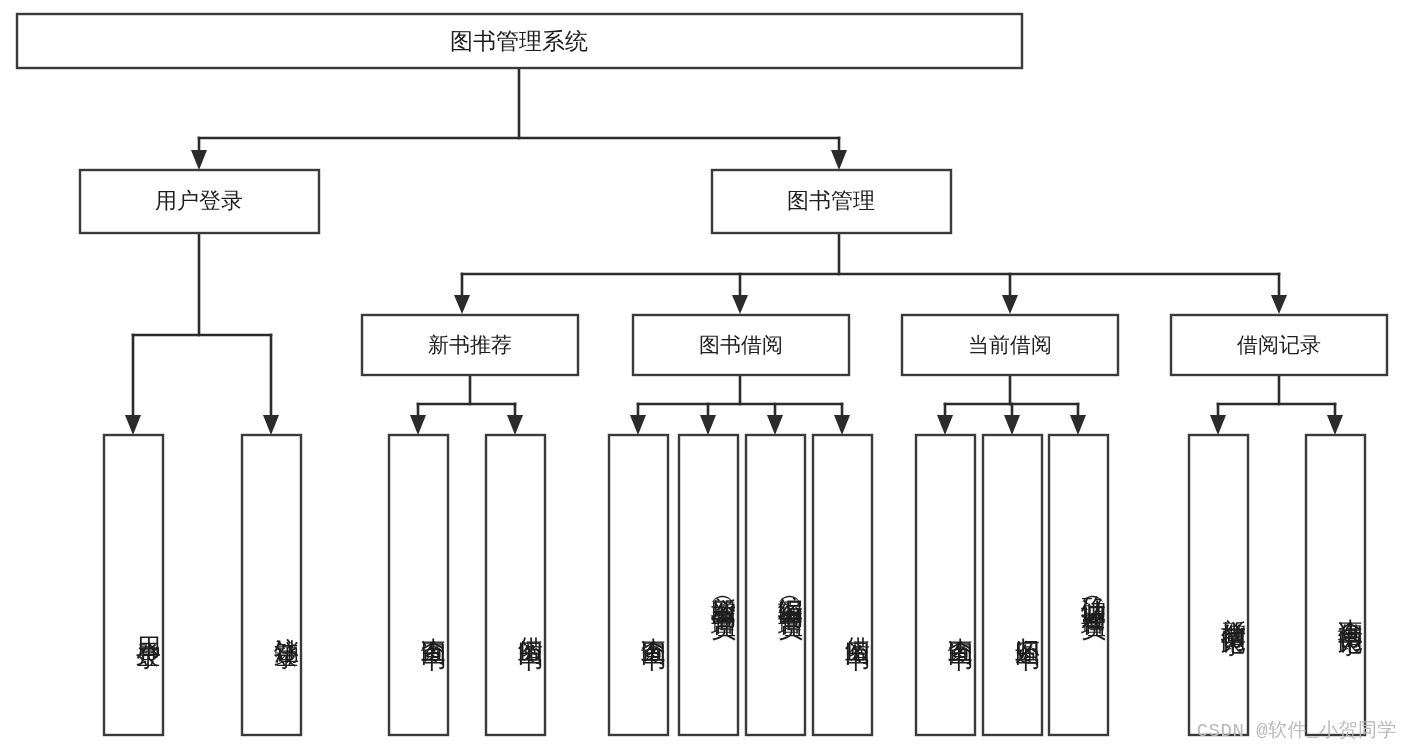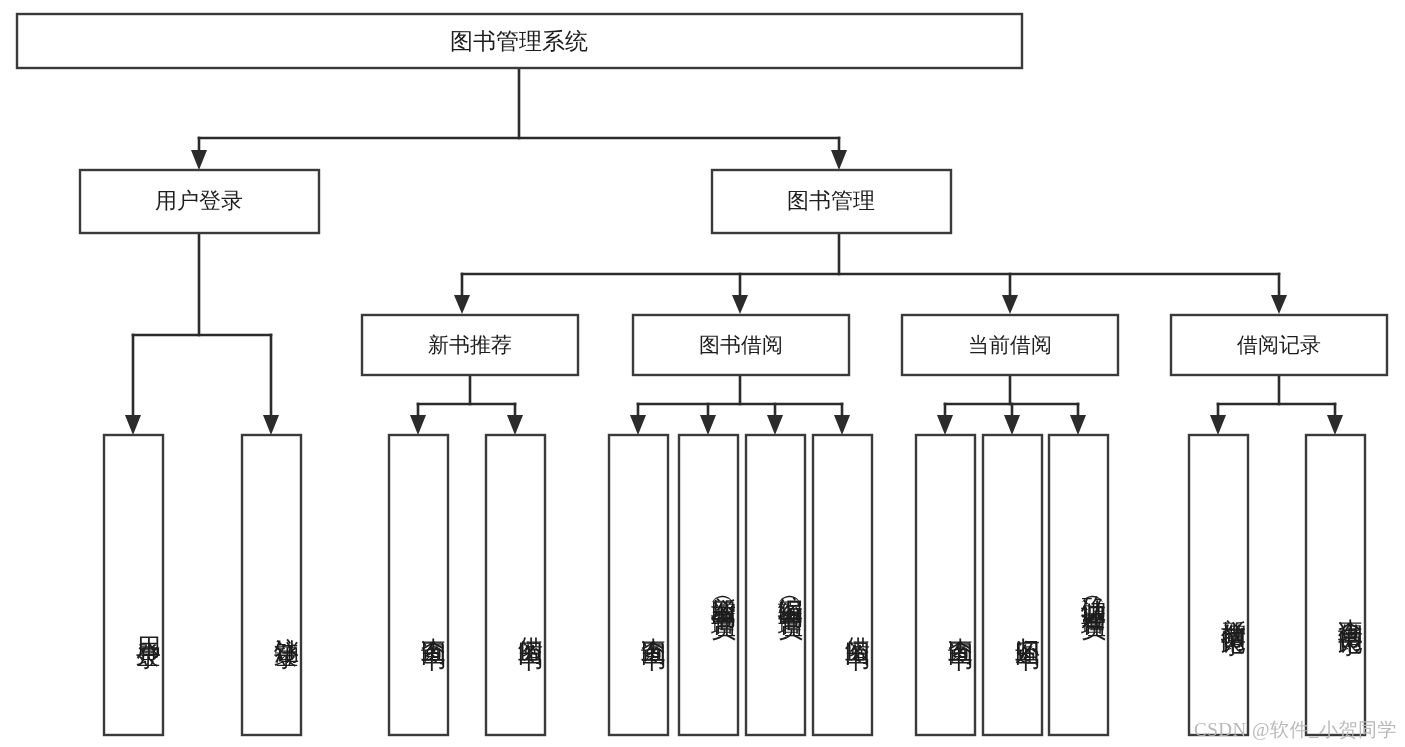--- a/index.html
+++ b/index.html
@@ -61,21 +61,21 @@
     align-items: flex-start;
     justify-content: center;
     text-align: center;
     white-space: pre;
     pointer-events: none;
   }
   .watermark {
     position: absolute;
     right: 8px;
     bottom: 4px;
-    font-family: Liberation Serif, serif;
+    font-family: Liberation Mono, monospace;
     font-size: 19px;
     color: #b9b9b9;
     letter-spacing: 0.5px;
     white-space: nowrap;
   }
 </style>
 </head>
 <body>
 
 <div id="diagram-root">

